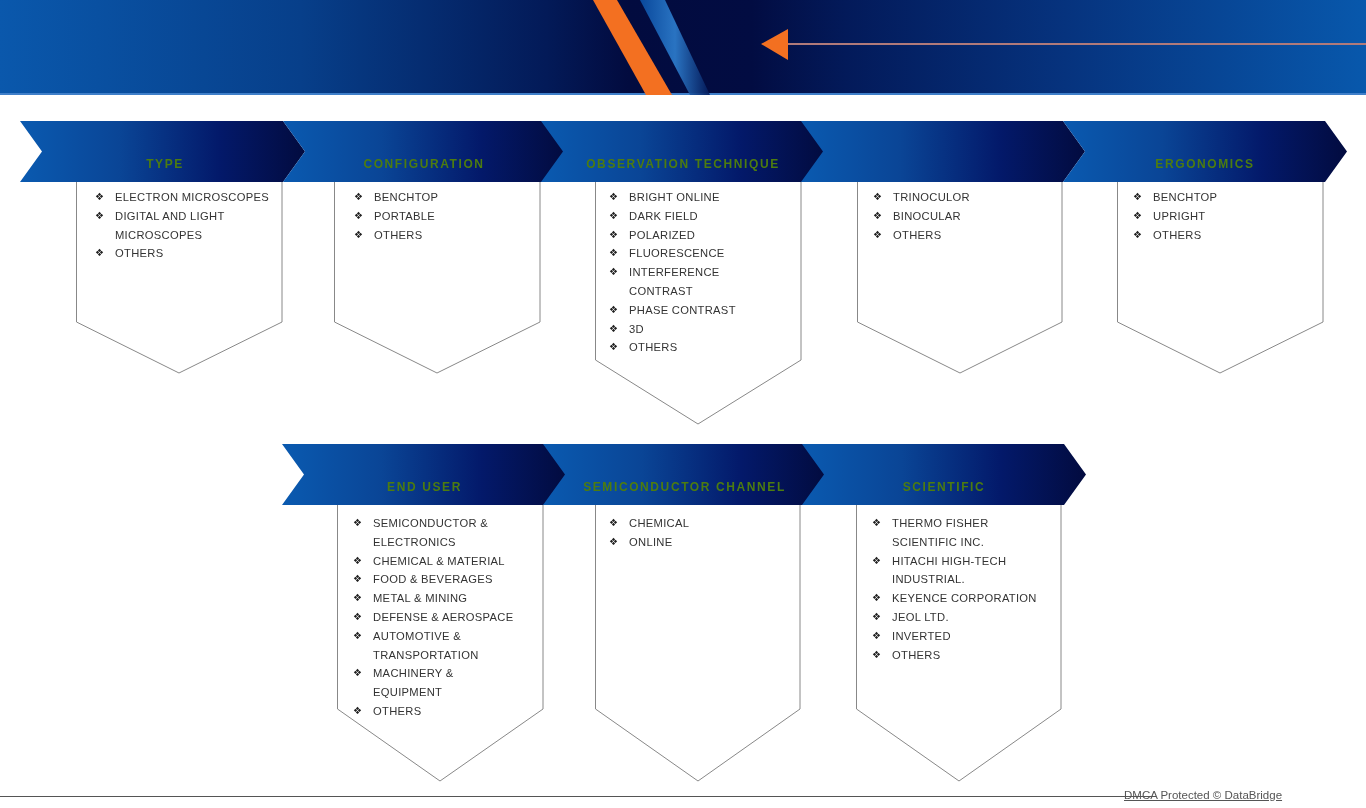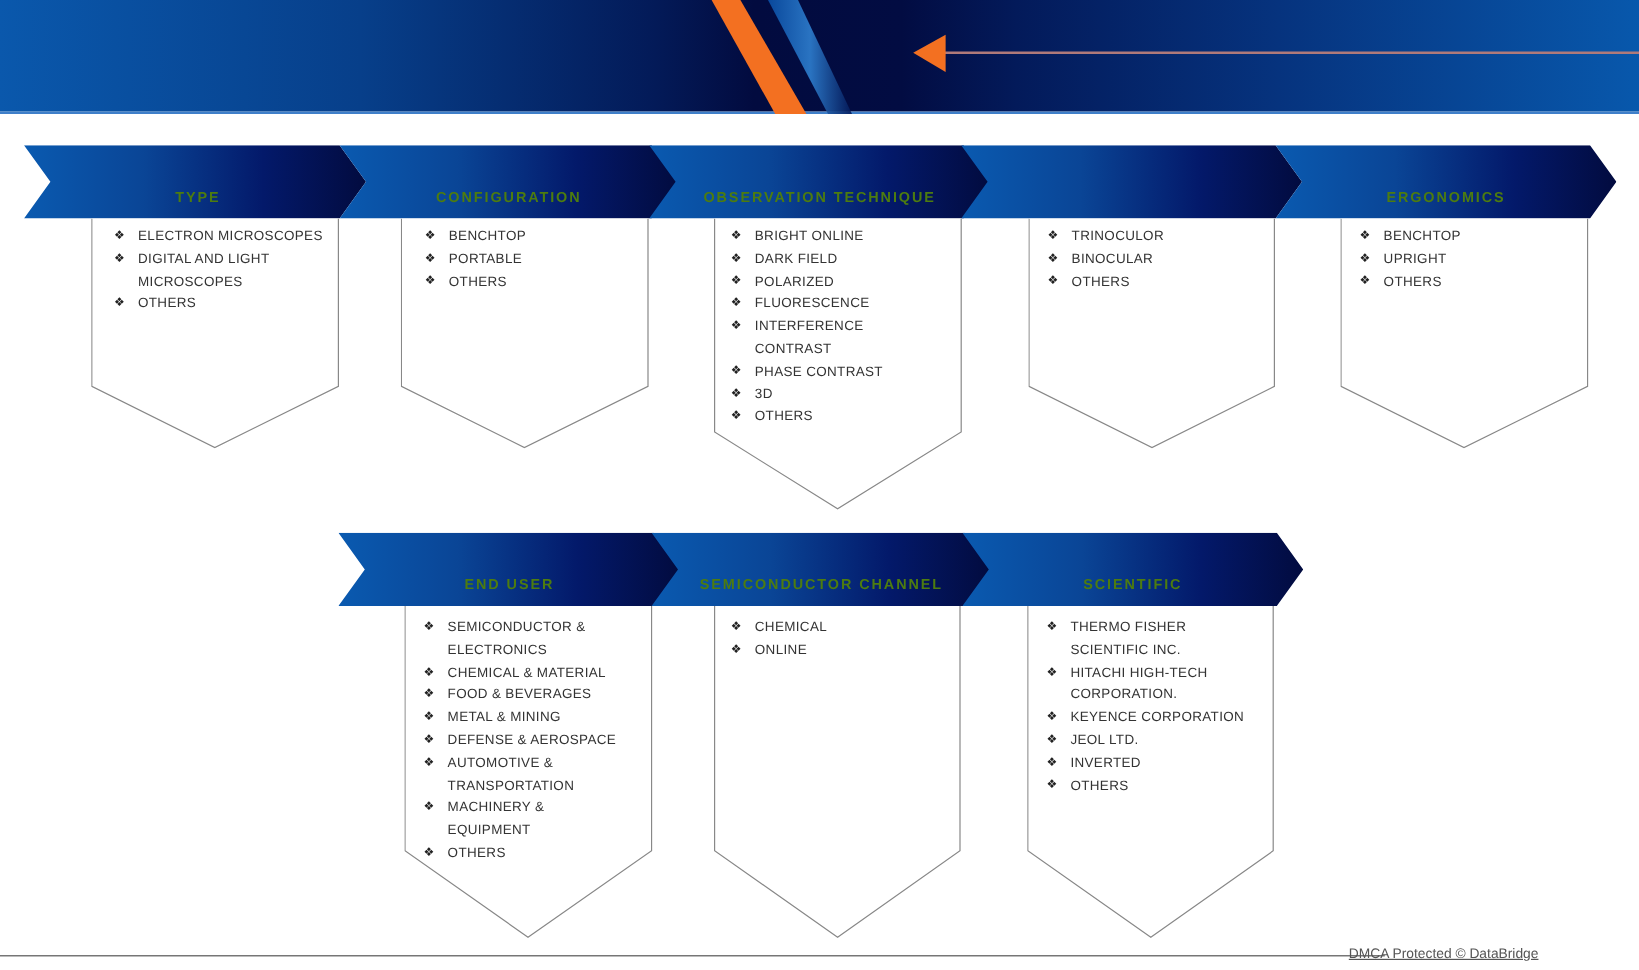--- a/index.html
+++ b/index.html
@@ -187,21 +187,21 @@
     <li><span class="bullet">❖</span><span>ONLINE</span></li>
   </ul>
 </div>
 
 <div class="box" style="left:856px;top:505px;width:206px;height:277px;">
   <svg width="206" height="277">
       <polyline points="0.5,0 0.5,204 103,276 205,204 205,0" fill="#fff" stroke="#888" stroke-width="1"></polyline>
     </svg>
   <ul style="left:16px;top:9px;width:188px;">
     <li style="width:125px;"><span class="bullet">❖</span><span>THERMO FISHER SCIENTIFIC INC.</span></li>
-    <li style="width:135px;"><span class="bullet">❖</span><span>HITACHI HIGH-TECH CORPORATION.</span></li>
+    <li style="width:135px;"><span class="bullet">❖</span><span>HITACHI HIGH-TECH INDUSTRIAL.</span></li>
     <li style="white-space:nowrap;"><span class="bullet">❖</span><span>KEYENCE CORPORATION</span></li>
     <li><span class="bullet">❖</span><span>JEOL LTD.</span></li>
     <li><span class="bullet">❖</span><span>INVERTED</span></li>
     <li><span class="bullet">❖</span><span>OTHERS</span></li>
   </ul>
 </div>
 
 <div class="footer-line"></div>
 <div class="footer-text">DMCA Protected © DataBridge</div>
 

